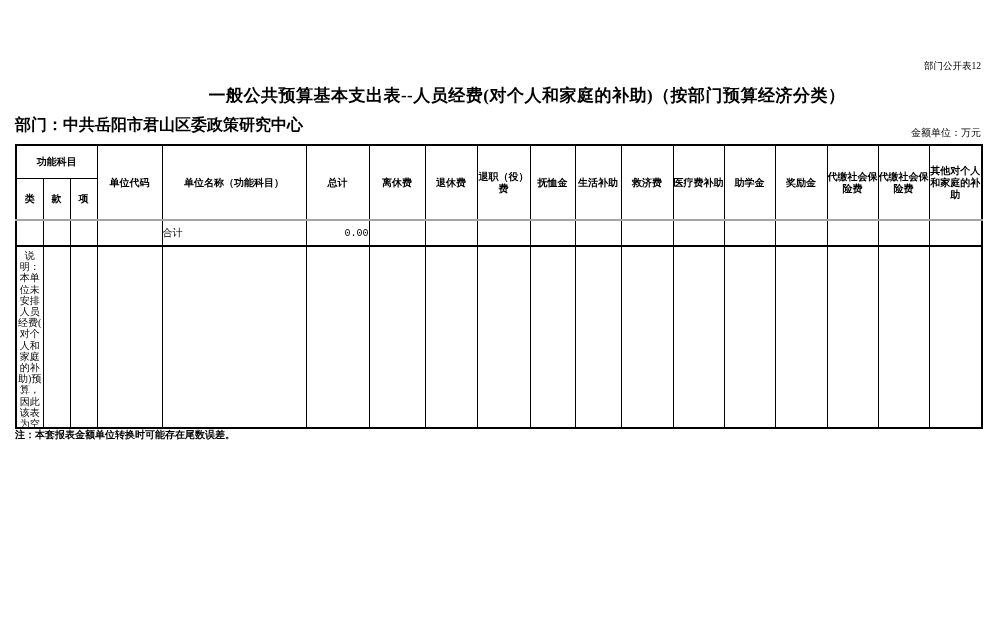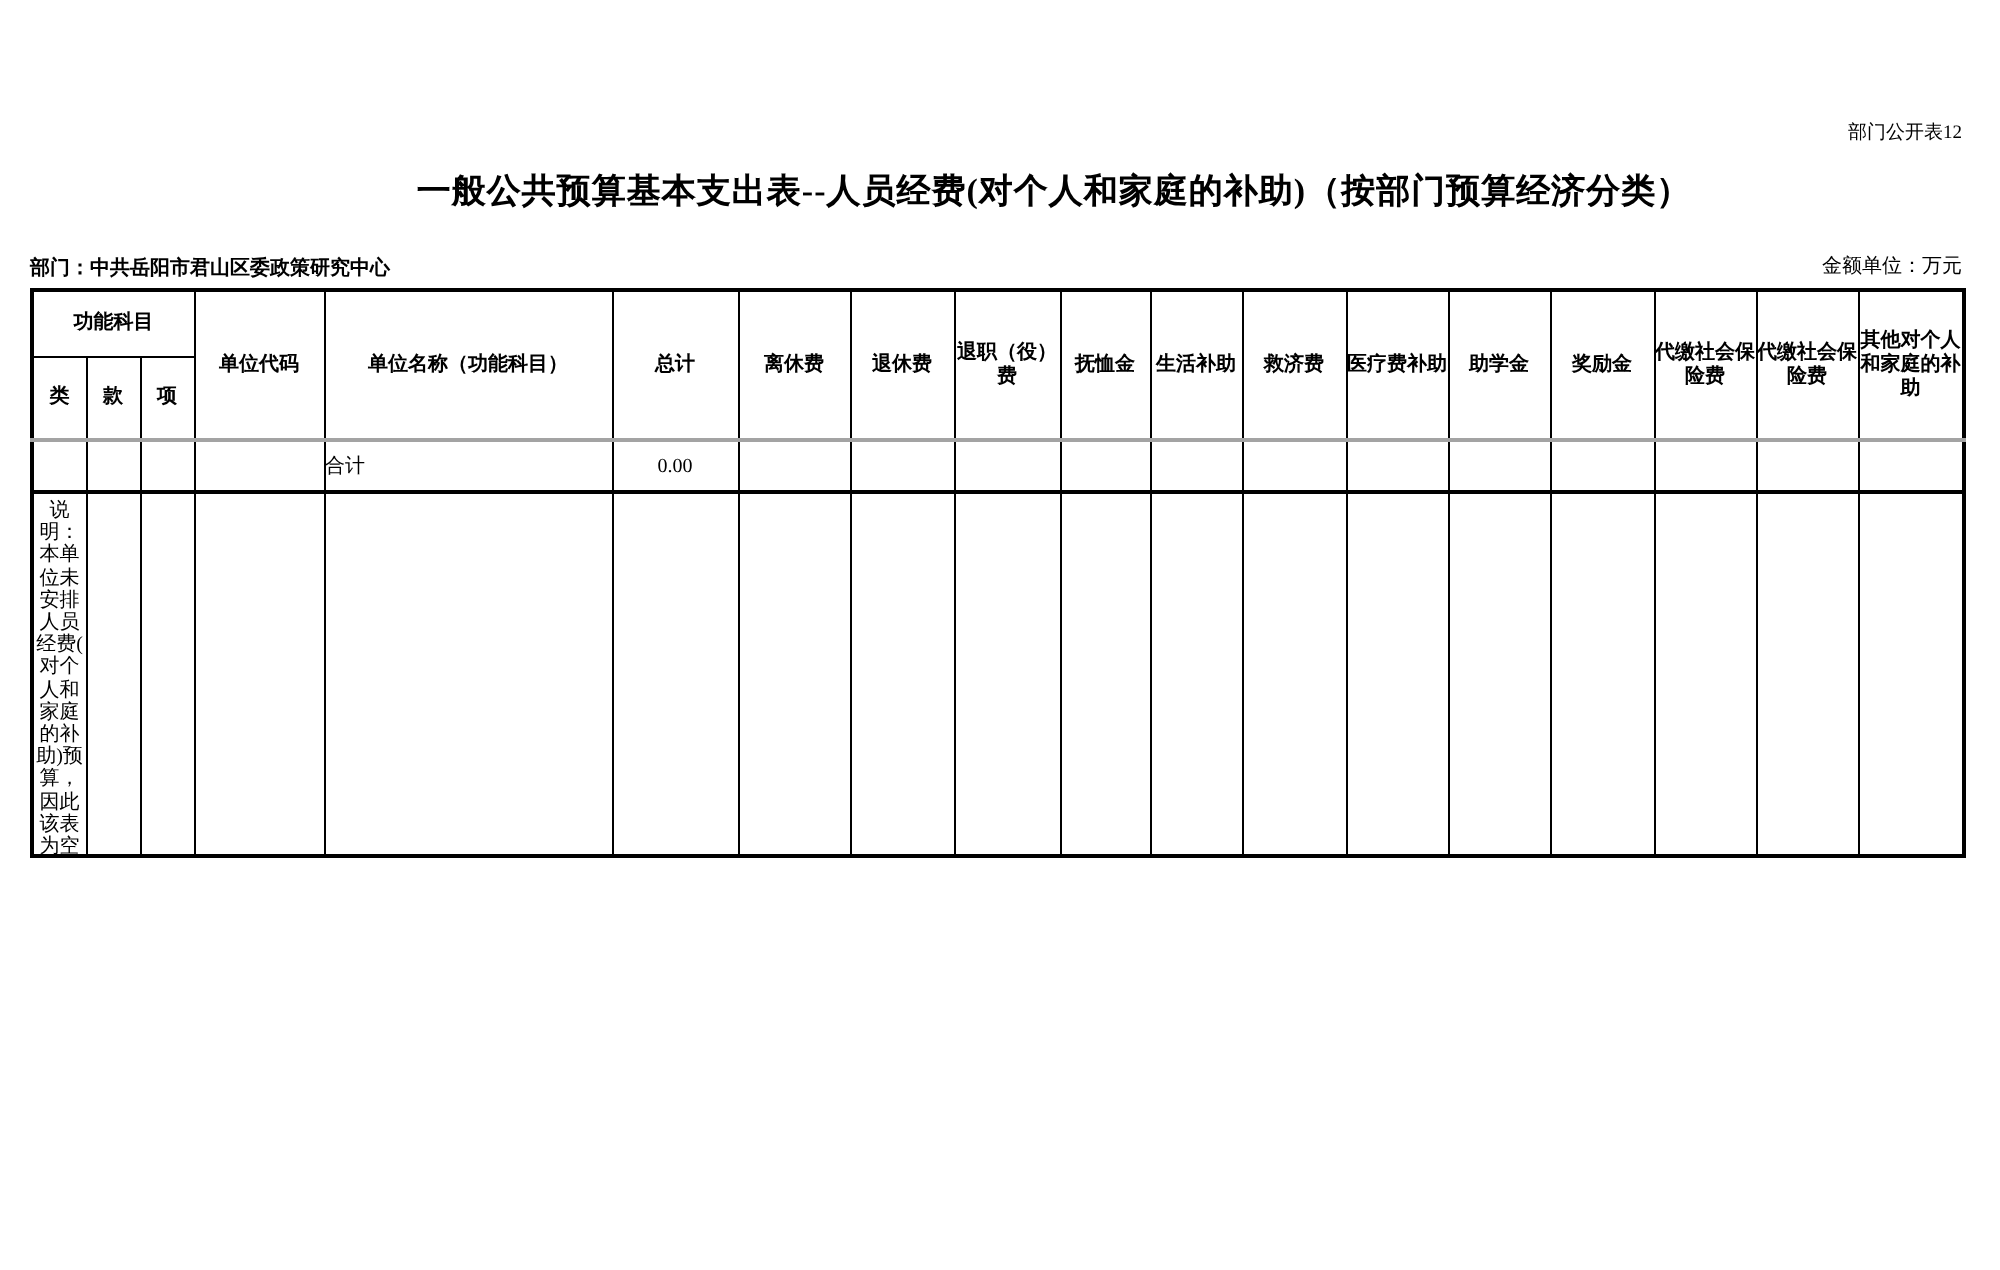--- a/index.html
+++ b/index.html
@@ -24,23 +24,23 @@
     left: 0;
     width: 100%;
     text-align: center;
     font-size: 17px;
     font-weight: bold;
     letter-spacing: 0.5px;
     padding-left: 27px;
   }
   .meta-dept {
     position: absolute;
-    top: 80px;
+    top: 68px;
     left: 15px;
-    font-size: 10px;
+    font-size: 16px;
     font-weight: bold;
   }
   .meta-unit {
     position: absolute;
     top: 79px;
     right: 19px;
     font-size: 10px;
   }
   table.budget {
     position: absolute;
@@ -62,21 +62,21 @@
     text-align: center;
     vertical-align: middle;
     line-height: 12px;
   }
   tr.hrow1 { height: 33px; }
   tr.hrow2 { height: 42px; }
   tr.total-row { height: 26px; }
   tr.total-row td { border-top: 2px solid #a3a3a3; border-bottom: 2px solid #000; }
   tr.note-row { height: 179px; }
   td.name-cell { text-align: left; padding-left: 3px; vertical-align: middle; }
-  td.num-cell { text-align: center; padding-right: 2px; vertical-align: middle; }
+  td.num-cell { text-align: right; padding-right: 2px; vertical-align: middle; font-family: Liberation Mono, monospace; }
   td.note-cell { vertical-align: top; }
   .note-clip {
     height: 177px;
     overflow: hidden;
     padding-top: 3px;
     text-align: center;
     line-height: 11.2px;
     white-space: pre-line;
     font-size: 10px;
   }
@@ -198,14 +198,15 @@
         <td></td>
         <td></td>
         <td></td>
         <td></td>
         <td></td>
         <td></td>
       </tr>
     </tbody>
   </table>
 
+  <div class="footnote">注：本套报表金额单位转换时可能存在尾数误差。</div>
 
 </div>
 
 </body></html>

